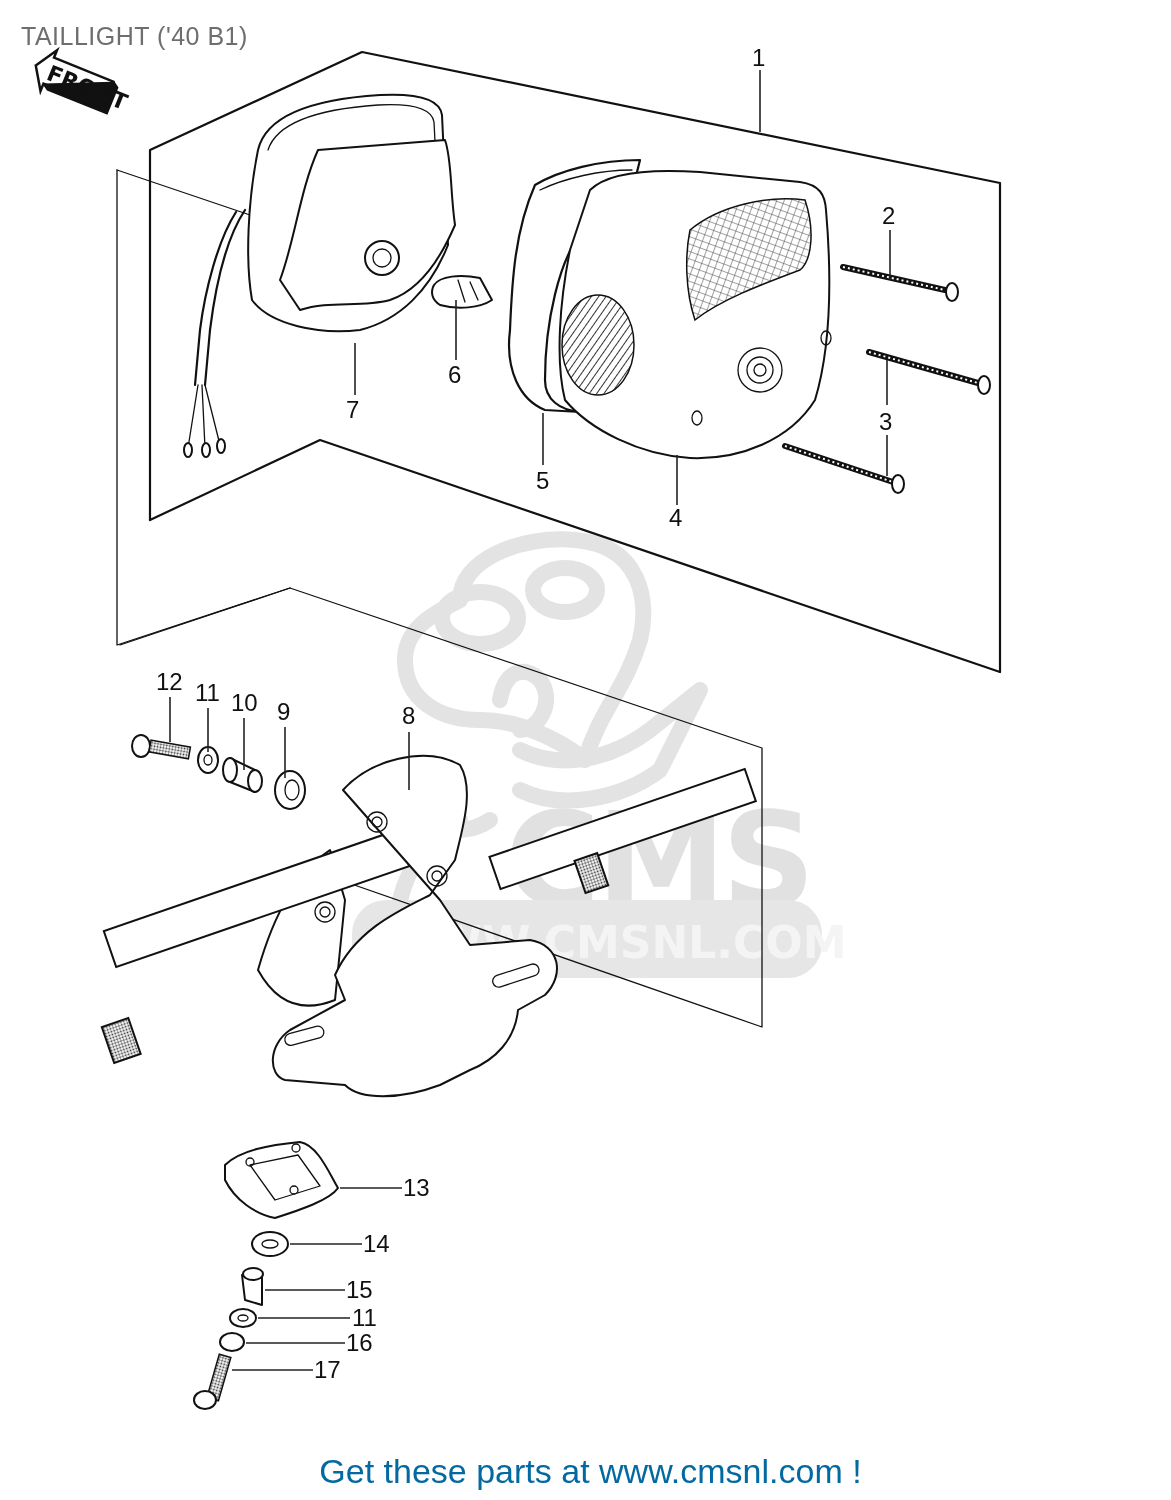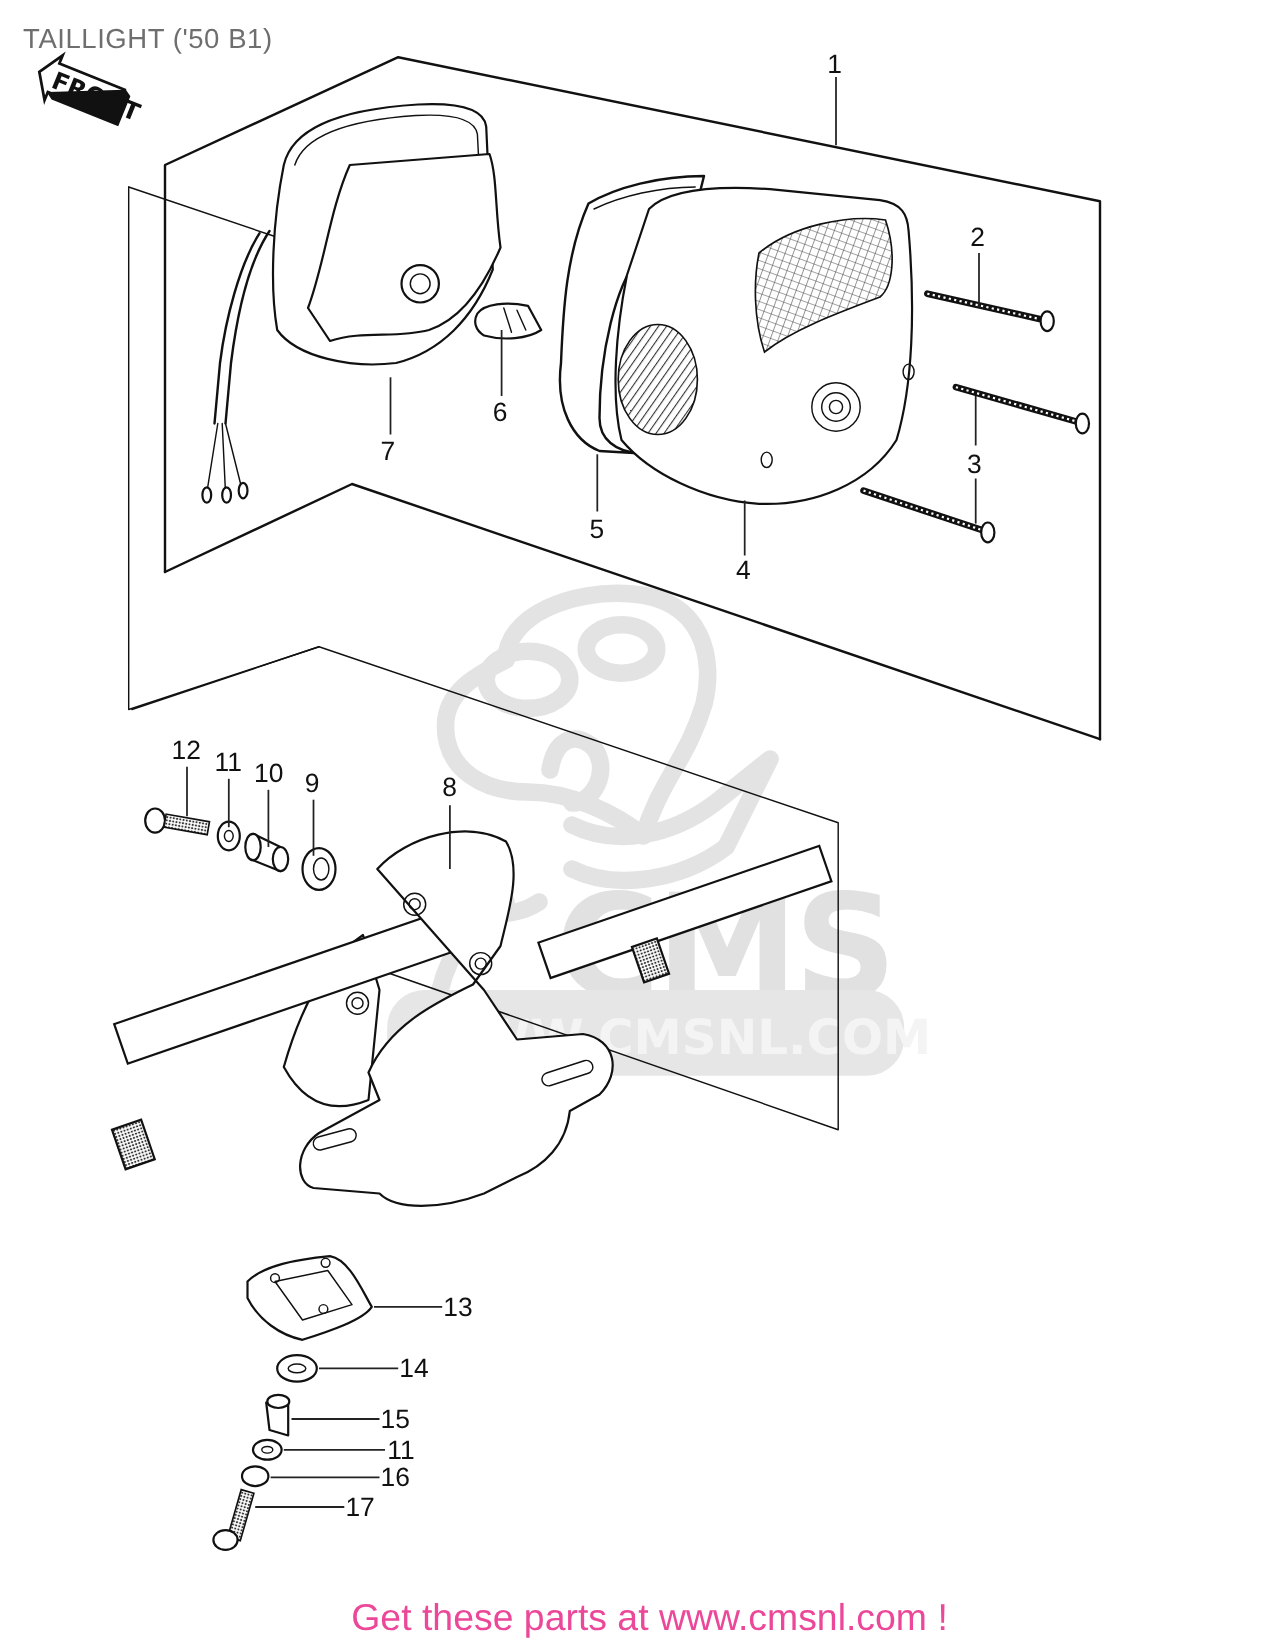--- a/index.html
+++ b/index.html
@@ -10,21 +10,21 @@
   .ln-thin { stroke: #111; stroke-width: 1.3; fill: none; stroke-linejoin: round; stroke-linecap: round; }
   .ln-part { stroke: #111; stroke-width: 2; fill: #fff; stroke-linejoin: round; }
   .leader { stroke: #222; stroke-width: 1.6; fill: none; }
   .callout { font-family: "Liberation Sans", sans-serif; font-size: 24px; fill: #111; }
   .wm { fill: none; stroke: #e3e3e3; stroke-width: 16; stroke-linecap: round; stroke-linejoin: round; }
   .wm-text { font-family: "DejaVu Sans", sans-serif; font-weight: bold; fill: #e1e1e1; }
   .wm-text-light { font-family: "DejaVu Sans", sans-serif; font-weight: bold; fill: #f4f4f4; }
   .front-text { font-family: "DejaVu Sans", sans-serif; font-weight: bold; font-size: 22px; fill: #111; }
   .hatch { fill: url(#hatch); stroke: #111; stroke-width: 1.5; }
   #footer { position: absolute; left: 0; width: 1171px; top: 1452px; text-align: center; font-size: 34px; color: #cc0000; white-space: nowrap; padding-left: 10px; box-sizing: border-box; }
-  #footer a { color: #ec4899; text-decoration: none; }
+  #footer a { color: #0369a1; text-decoration: none; }
 </style>
 </head>
 <body>
 
 <svg id="diagram" viewBox="0 0 1171 1500" xmlns="http://www.w3.org/2000/svg">
   <defs>
     <pattern id="hatch" width="6" height="6" patternUnits="userSpaceOnUse" patternTransform="rotate(35)">
       <rect width="6" height="6" fill="#fff"></rect>
       <line x1="0" y1="0" x2="0" y2="6" stroke="#333" stroke-width="2"></line>
     </pattern>
@@ -217,17 +217,17 @@
     <text class="callout" x="156" y="690">12</text>
     <text class="callout" x="403" y="1196">13</text>
     <text class="callout" x="363" y="1252">14</text>
     <text class="callout" x="346" y="1298">15</text>
     <text class="callout" x="352" y="1326">11</text>
     <text class="callout" x="346" y="1351">16</text>
     <text class="callout" x="314" y="1378">17</text>
   </g>
 </svg>
 
-<div id="title">TAILLIGHT ('50 B1)</div>
+<div id="title">TAILLIGHT ('40 B1)</div>
 
 <div id="footer">
   <a>Get these parts at www.cmsnl.com !</a>
 </div>
 
 </body></html>

